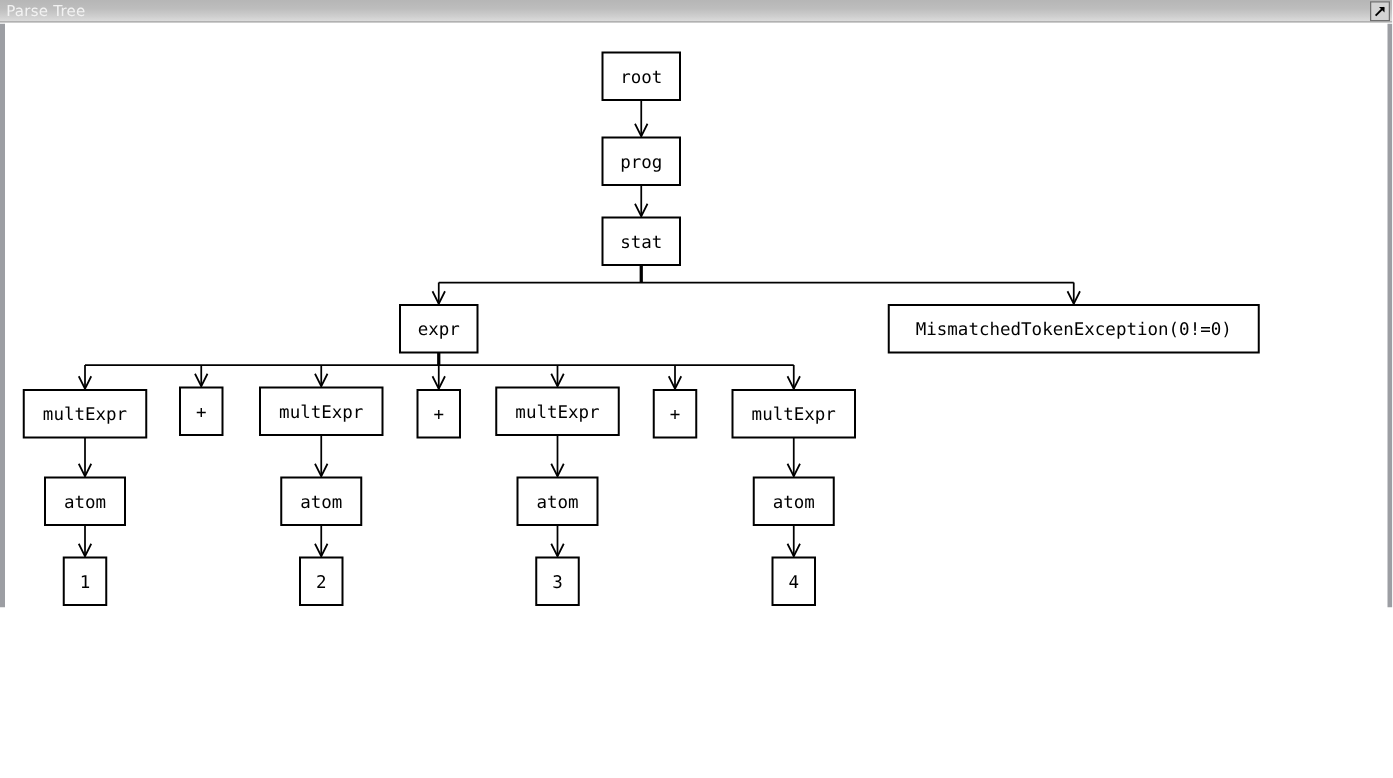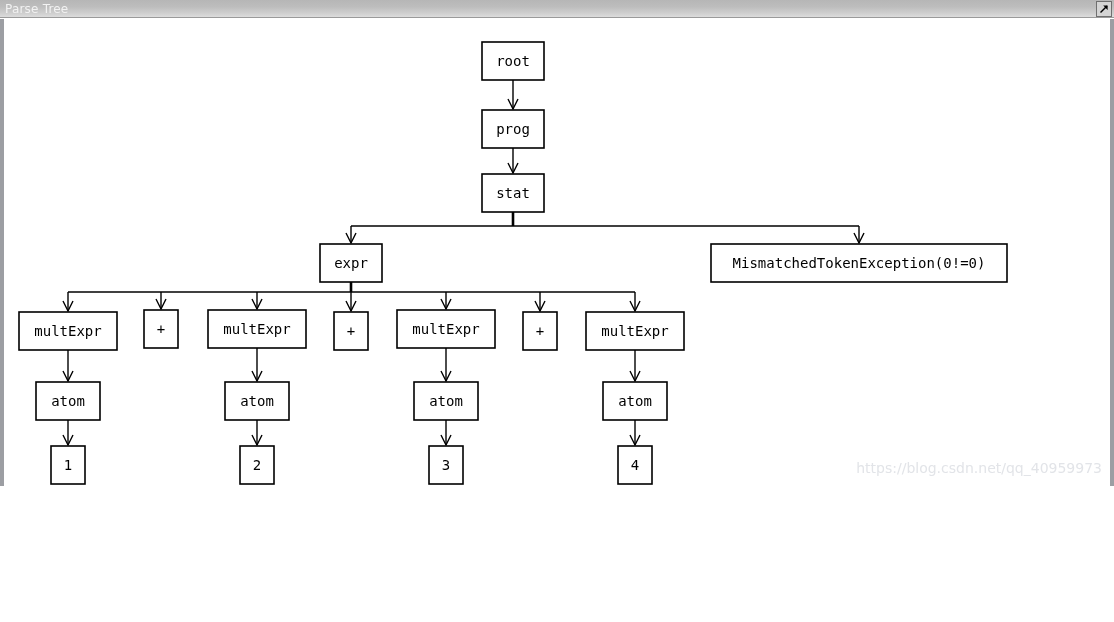--- a/index.html
+++ b/index.html
@@ -254,15 +254,14 @@
             <text x="442" y="451" text-anchor="middle" class="node-label">3</text>
           </g>
           <g>
             <rect x="614" y="427" width="34" height="38" class="node-rect"></rect>
             <text x="631" y="451" text-anchor="middle" class="node-label">4</text>
           </g>
         </g>
     </svg>
   </div>
 
-  <div id="watermark">https://blog.csdn.net/qq_40959973</div>
 
 </div>
 
 </body></html>

